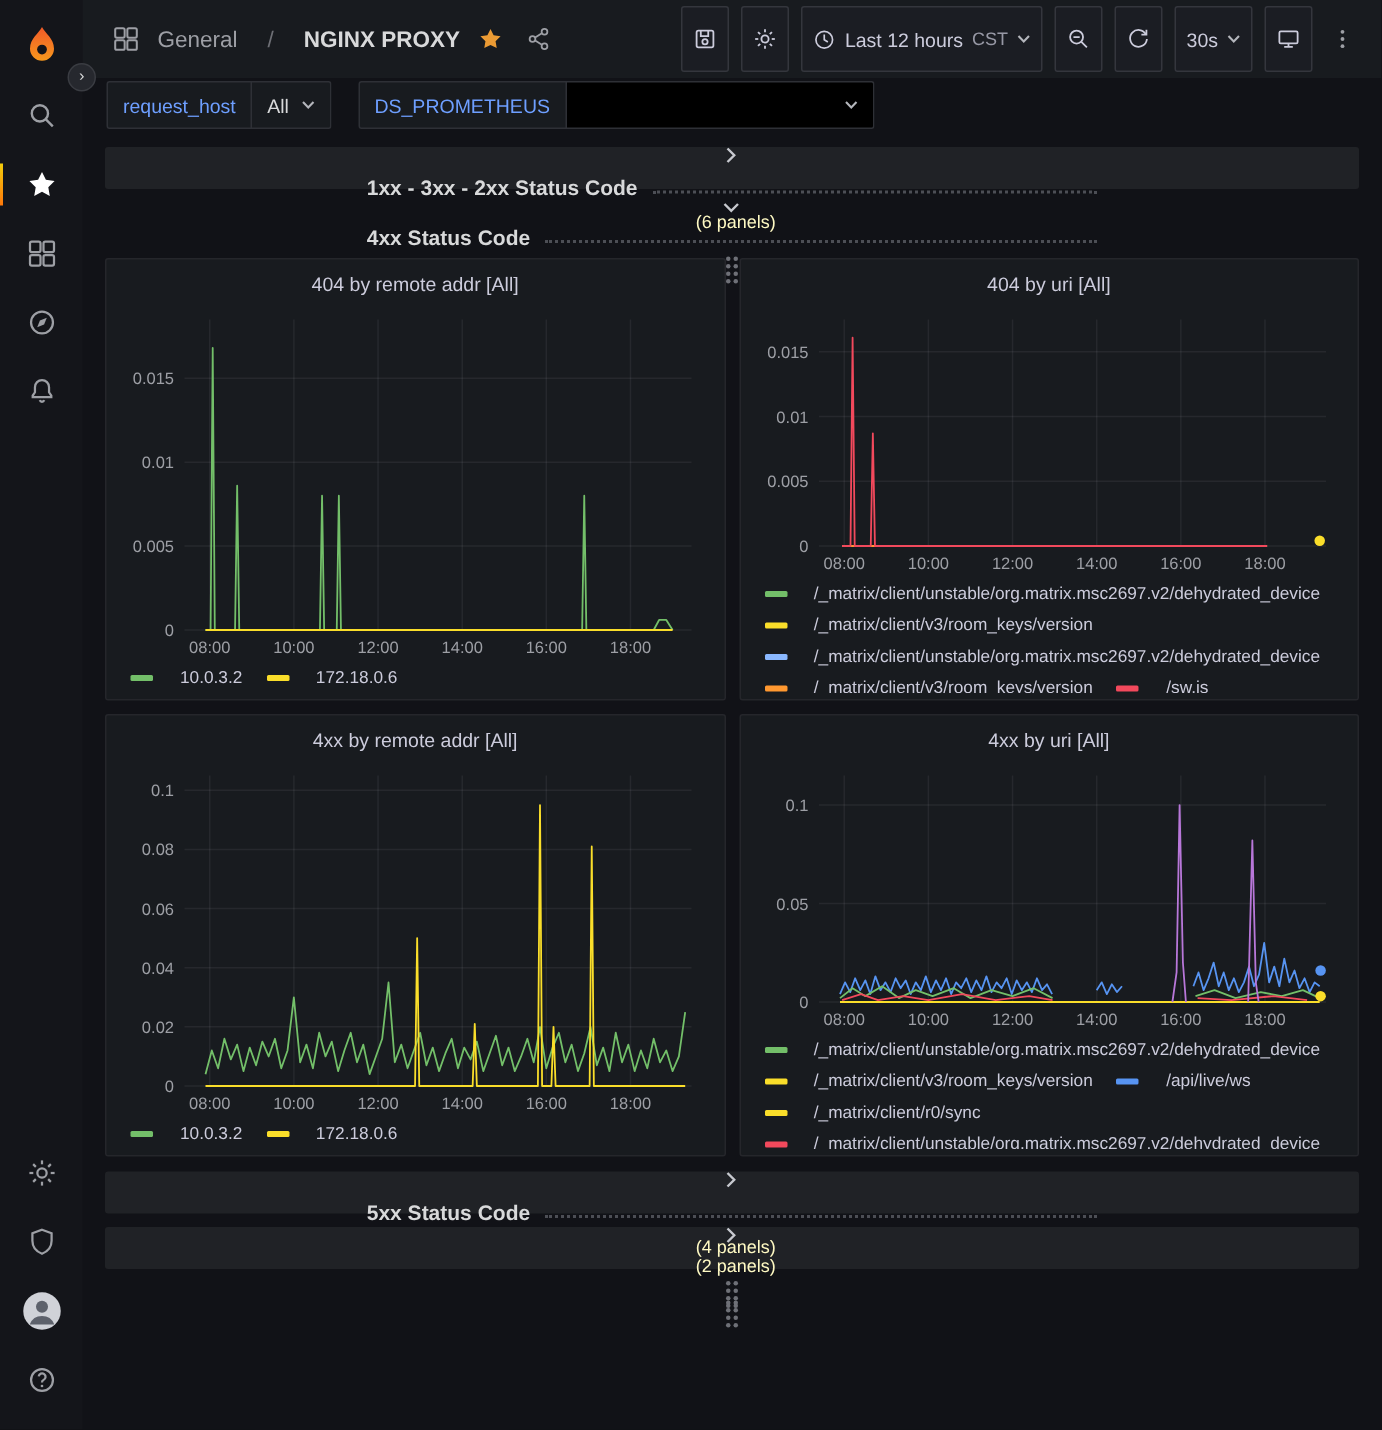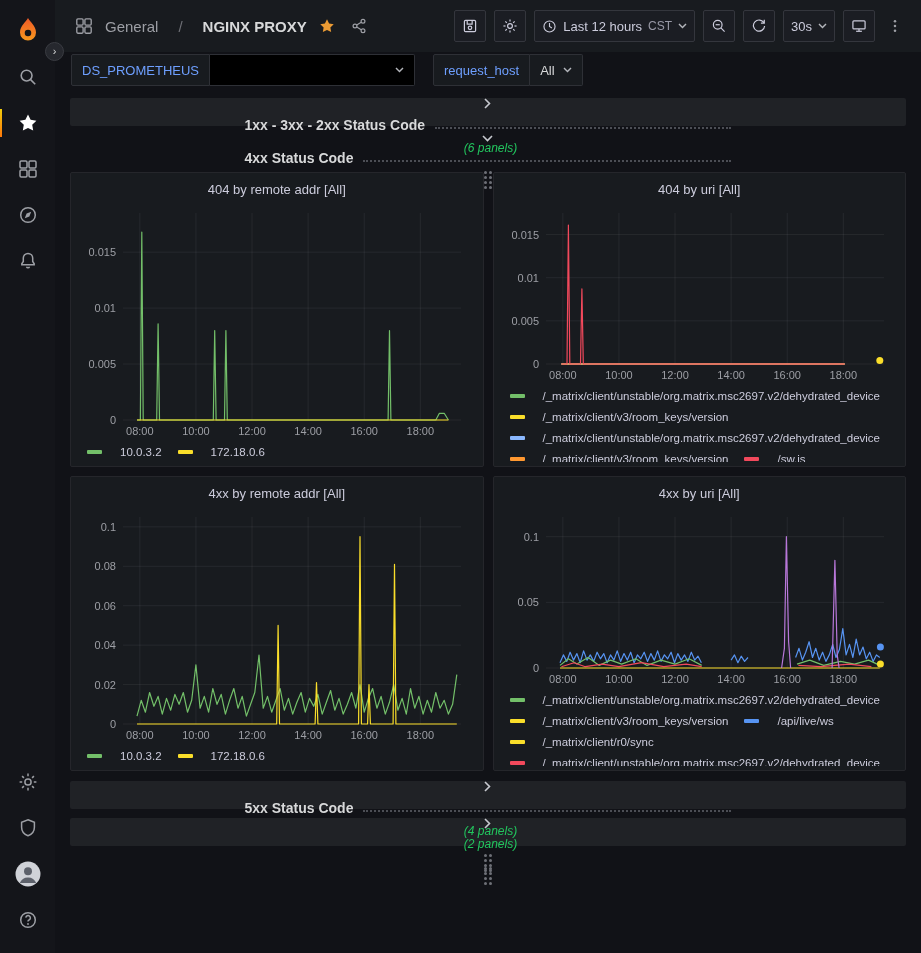--- a/index.html
+++ b/index.html
@@ -28,21 +28,21 @@
     padding:0 14px 0 16px;gap:8px;}
   .nb-crumb{display:flex;align-items:center;gap:20px;}
   .crumb-section{color:#9d9fa5;font-size:15px;cursor:pointer;}
   .crumb-sep{color:#6e7076;font-size:15px;}
   .crumb-title{color:#d8d9da;font-size:15px;font-weight:700;cursor:pointer;}
   .icon-btn{background:none;border:none;color:#9d9fa5;display:flex;align-items:center;
     justify-content:center;cursor:pointer;padding:4px;}
   .star-fav{color:var(--star,#eb9b34);}
   .nb-spacer{flex:1;}
   .nb-group{display:flex;align-items:center;gap:8px;}
-  .nb-btn{height:32px;min-width:32px;display:flex;align-items:center;justify-content:center;gap:6px;
+  .nb-btn{height:44px;min-width:32px;display:flex;align-items:center;justify-content:center;gap:6px;
     background:#1b1d23;border:1px solid #34363d;border-radius:2px;color:#ccccdc;font-size:13px;
     padding:0 7px;cursor:pointer;white-space:nowrap;}
   .tz{opacity:.7;font-size:12px;}
 
   
   .subnav{height:38px;flex:0 0 38px;display:flex;align-items:center;gap:18px;padding:2px 16px 4px;}
   .var-group{display:flex;align-items:stretch;height:32px;cursor:pointer;}
   .var-label{display:flex;align-items:center;padding:0 10px;background:#181b1f;
     border:1px solid #2e3036;color:var(--link,#6e9fff);font-size:13px;font-weight:500;
     border-radius:2px 0 0 2px;}
@@ -53,21 +53,21 @@
 
   
   .content{flex:1;padding:8px 15px 0;overflow:hidden;}
   .row-header{height:28px;display:flex;align-items:center;gap:8px;margin-bottom:9px;
     padding:0 8px 0 7px;border-radius:2px;cursor:pointer;flex-direction:column;}
   .row-header.collapsed{background:#202226;}
   .row-chevron{color:#c7c9cf;display:flex;width:12px;justify-content:center;}
   .row-left{display:flex;align-items:flex-end;width:486px;min-width:0;}
   .row-title{font-size:14px;font-weight:700;color:#d8d9da;white-space:nowrap;margin-right:10px;}
   .row-dots{flex:1;border-bottom:2px dotted #4c4e55;margin-bottom:4px;min-width:12px;}
-  .row-count{font-size:12px;font-style:italic;color:#22c55e;margin-left:6px;white-space:nowrap;}
+  .row-count{font-size:12px;color:#fef9c3;margin-left:6px;white-space:nowrap;}
   .row-spacer{flex:1;}
   .dotgrid{display:grid;grid-template-columns:repeat(2,3px);grid-auto-rows:3px;gap:2px;cursor:grab;}
   .dotgrid i{width:3px;height:3px;background:#6e7077;border-radius:50%;}
 
   .panel-grid{display:grid;grid-template-columns:1fr 1fr;gap:9px;margin-bottom:10px;}
   .panel{height:295px;background:#181b1f;border:1px solid #25262b;border-radius:2px;
     display:flex;flex-direction:column;overflow:hidden;padding:0 6px 4px;}
   .panel-title{flex:0 0 32px;display:flex;align-items:center;justify-content:center;
     font-size:13px;font-weight:400;color:#ccccdc;cursor:pointer;}
   .chart{flex:1;min-height:0;}
@@ -260,34 +260,34 @@
             <circle cx="10" cy="4" r="1.6"></circle>
               <circle cx="10" cy="10" r="1.6"></circle>
               <circle cx="10" cy="16" r="1.6"></circle>
           </svg>
         </button>
       </div>
     </header>
 
     <div class="subnav">
       <div class="var-group">
-        <span class="var-label">DS_PROMETHEUS</span>
-        <span class="var-value redacted">
-          <span></span>
+        <span class="var-label">request_host</span>
+        <span class="var-value">
+          <span>All</span>
           <span class="caret">
             <svg width="9" height="6" viewBox="0 0 9 6" fill="none" stroke="currentColor" stroke-width="1.4">
                 <path d="M1 1l3.5 3.6L8 1"></path>
               </svg>
           </span>
         </span>
       </div>
       <div class="var-group">
-        <span class="var-label">request_host</span>
-        <span class="var-value">
-          <span>All</span>
+        <span class="var-label">DS_PROMETHEUS</span>
+        <span class="var-value redacted">
+          <span></span>
           <span class="caret">
             <svg width="9" height="6" viewBox="0 0 9 6" fill="none" stroke="currentColor" stroke-width="1.4">
                 <path d="M1 1l3.5 3.6L8 1"></path>
               </svg>
           </span>
         </span>
       </div>
     </div>
 
     <div class="content">

